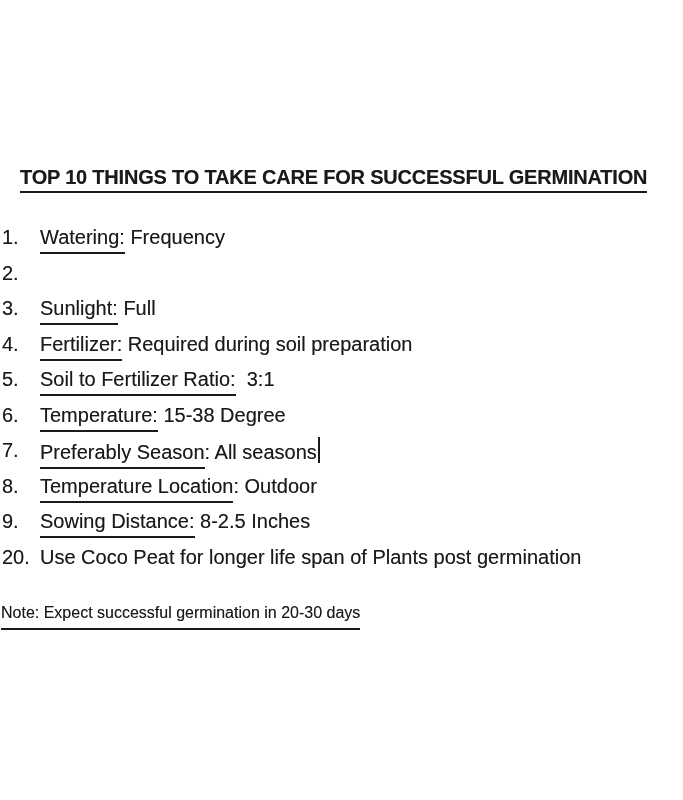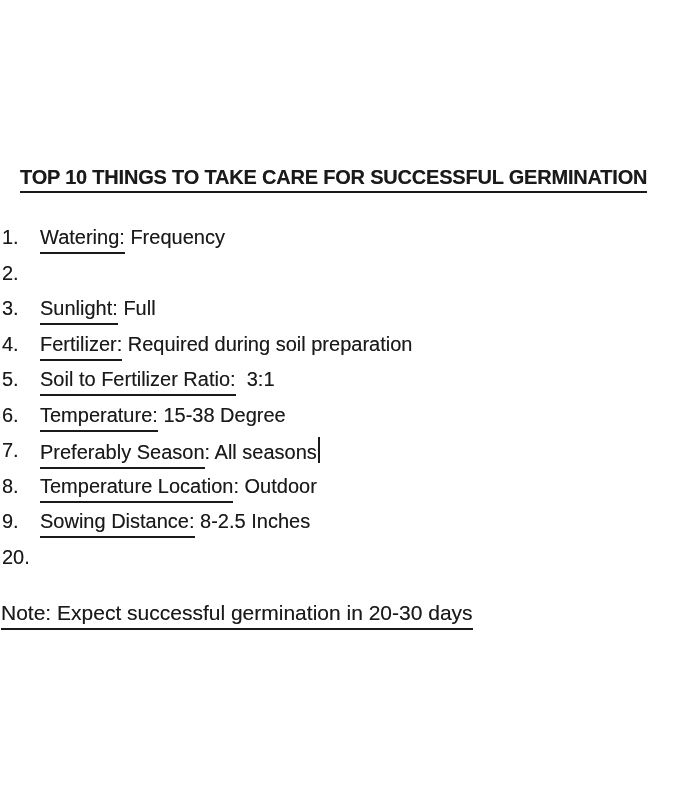--- a/index.html
+++ b/index.html
@@ -64,21 +64,21 @@
     width: 2px;
     height: 26px;
     background: #1a1a1a;
     vertical-align: text-bottom;
     margin-left: 1px;
   }
   .doc-note {
     position: absolute;
     top: 600px;
     left: 1px;
-    font-size: 21px;
+    font-size: 16px;
     line-height: 26px;
     white-space: nowrap;
     border-bottom: 2px solid #1a1a1a;
     padding-bottom: 2px;
     text-shadow: 0 0 0.4px rgba(26,26,26,0.5);
   }
 </style>
 </head>
 <body>
 
@@ -127,19 +127,20 @@
       <span class="txt"><span class="lbl">Temperature Location</span><span class="val">: Outdoor</span></span>
     </div>
 
     <div class="row">
       <span class="num">9.</span>
       <span class="txt"><span class="lbl">Sowing Distance:</span><span class="val"> 8-2.5 Inches</span></span>
     </div>
 
     <div class="row">
       <span class="num">20.</span>
+      <span class="txt"><span class="lbl"></span><span class="val">Use Coco Peat for longer life span of Plants post germination</span></span>
     </div>
 
   </div>
 
   <div class="doc-note">Note: Expect successful germination in 20-30 days</div>
 
 </div>
 
 </body></html>

